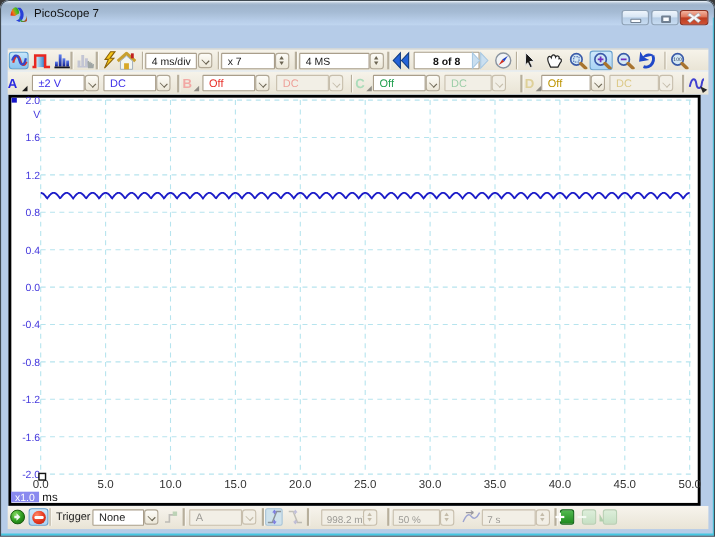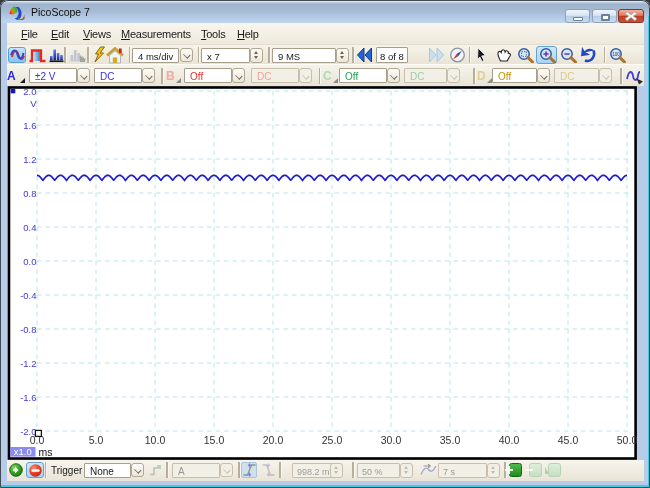--- a/index.html
+++ b/index.html
@@ -60,28 +60,20 @@
     </div>
     <div class="wbtn" style="left:591px;width:25px;">
       <div style="position:absolute;left:7.5px;top:3.5px;width:9px;height:7px;background:#fafcfe;border:2px solid #708092;border-radius:1px;"></div>
     </div>
     <div class="wbtn close" style="left:617px;width:26px;">
       <svg width="24" height="12" viewBox="0 0 24 12" style="position:absolute;left:0;top:0">
           <path d="M8.2 1.8 L12 4.8 L15.8 1.8 L18 3.8 L14.2 6 L18 8.7 L15.8 10.7 L12 7.6 L8.2 10.7 L6 8.7 L9.8 6 L6 3.8 Z" fill="#f4f6f8" stroke="#9aa4ae" stroke-width="0.6"></path>
         </svg>
     </div>
   </div>
-  <div class="menubar">
-    <div class="menu" style="left:14px"><u>F</u>ile</div>
-    <div class="menu" style="left:44px"><u>E</u>dit</div>
-    <div class="menu" style="left:76px"><u>V</u>iews</div>
-    <div class="menu" style="left:114px"><u>M</u>easurements</div>
-    <div class="menu" style="left:194px"><u>T</u>ools</div>
-    <div class="menu" style="left:230px"><u>H</u>elp</div>
-  </div>
   <div class="tb1">
     <div class="selbox" style="left:1px;top:1.5px;width:18px;height:16px;background:linear-gradient(#c8e7fb 0%,#9fd1f5 55%,#8ac4ef 100%);border-color:#5a9fd4;">
       <svg width="16" height="14" viewBox="0 0 16 14" style="position:absolute;left:0.5px;top:0.5px">
           <path d="M2 9 Q3.5 3 5.5 3 Q7.5 3 8.5 7 Q9.5 11 11.5 11 Q13 11 14 8" fill="none" stroke="#d83028" stroke-width="2"></path>
           <path d="M1 7 Q2.5 2.5 4.5 2.5 Q6.5 2.5 7.5 6.5 Q8.5 10.5 10.5 10.5 Q12.5 10.5 13.5 5" fill="none" stroke="#3448c8" stroke-width="2"></path>
         </svg>
     </div>
     <svg style="position:absolute;left:21px;top:2px" width="20" height="16" viewBox="0 0 20 16">
         <defs>
           <linearGradient id="pbl" x1="0" y1="0" x2="1" y2="0">
@@ -132,29 +124,29 @@
         <div class="txt">4 ms/div</div>
       </div>
     <div class="dbtn" style="left:173px;top:2.5px;"></div>
     <div class="sep" style="left:190.5px;top:2px;height:16px;"></div>
     <div class="fld" style="left:194px;top:2.5px;width:49px;">
         <div class="txt">x 7</div>
       </div>
     <div class="spinb" style="left:243px;top:2.5px;"></div>
     <div class="sep" style="left:261px;top:2px;height:16px;"></div>
     <div class="fld" style="left:265px;top:2.5px;width:64px;">
-        <div class="txt">9 MS</div>
+        <div class="txt">4 MS</div>
       </div>
     <div class="spinb" style="left:329px;top:2.5px;"></div>
     <div class="sep" style="left:345px;top:2px;height:16px;"></div>
     <svg style="position:absolute;left:347px;top:1px" width="20" height="18" viewBox="0 0 20 18">
         <path d="M10 2 L3.5 9 L10 16 Z" fill="#2563d8" stroke="#123c80" stroke-width="1"></path>
         <path d="M17.5 2 L11 9 L17.5 16 Z" fill="#2563d8" stroke="#123c80" stroke-width="1"></path>
       </svg>
-    <div class="fld" style="left:369px;top:2px;width:32px;height:15.5px;">
+    <div class="fld" style="left:369px;top:2px;width:60px;height:15.5px;font-weight:bold;">
         <div style="position:absolute;width:100%;text-align:center;top:2.5px;color:#111;">8 of 8</div>
       </div>
     <svg style="position:absolute;left:420px;top:1px" width="20" height="18" viewBox="0 0 20 18">
         <path d="M2.5 2 L9 9 L2.5 16 Z" fill="#cadff0" stroke="#a8c8e2" stroke-width="1"></path>
         <path d="M10 2 L16.5 9 L10 16 Z" fill="#cadff0" stroke="#a8c8e2" stroke-width="1"></path>
       </svg>
     <svg style="position:absolute;left:442px;top:2px" width="17" height="16" viewBox="0 0 17 16">
         <circle cx="8.5" cy="8" r="6.8" fill="#f2f4f6" stroke="#8a94a0" stroke-width="1.3"></circle>
         <path d="M4.2 12.3 L7.6 7 L9.4 9 Z" fill="#d03020"></path>
         <path d="M12.8 3.7 L9.4 9 L7.6 7 Z" fill="#2040c0"></path>

